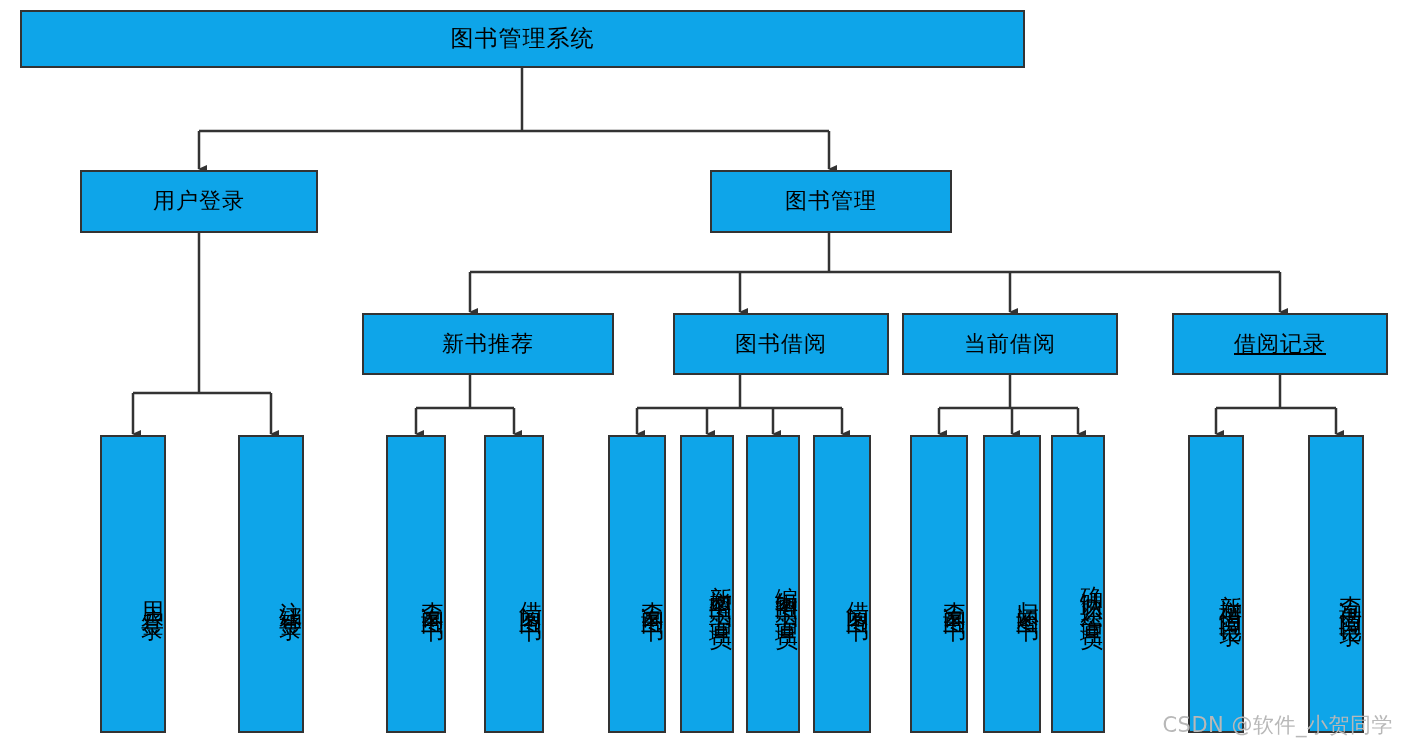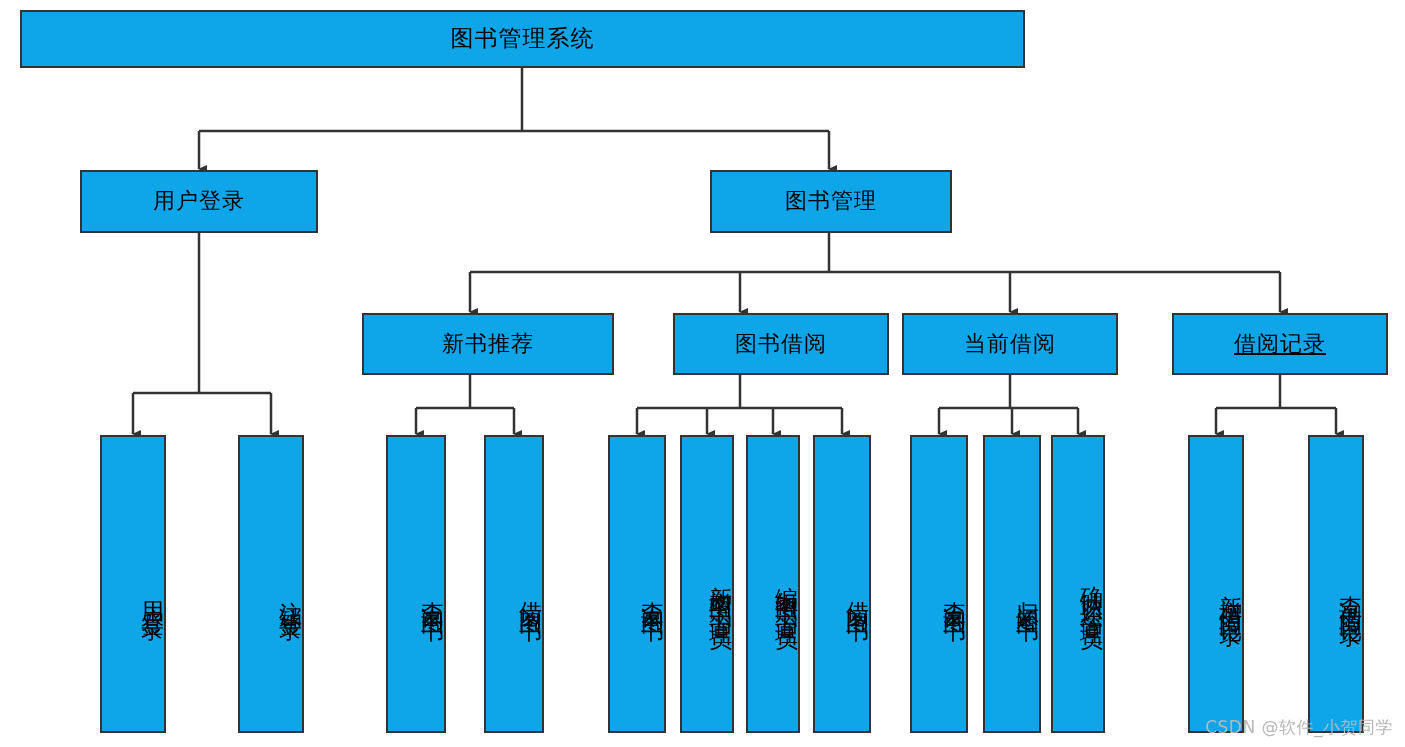--- a/index.html
+++ b/index.html
@@ -56,21 +56,21 @@
   }
   .node-v .vlabel {
     writing-mode: vertical-rl;
     text-orientation: upright;
     white-space: nowrap;
   }
   .watermark {
     position: absolute;
     right: 12px;
     bottom: 8px;
-    font-size: 17px;
+    font-size: 21px;
     color: #b8b8b8;
     letter-spacing: 0.5px;
     z-index: 5;
     font-family: "DejaVu Sans", "Liberation Sans", sans-serif;
   }
 </style>
 </head>
 <body>
 
 <div id="diagram-root">

